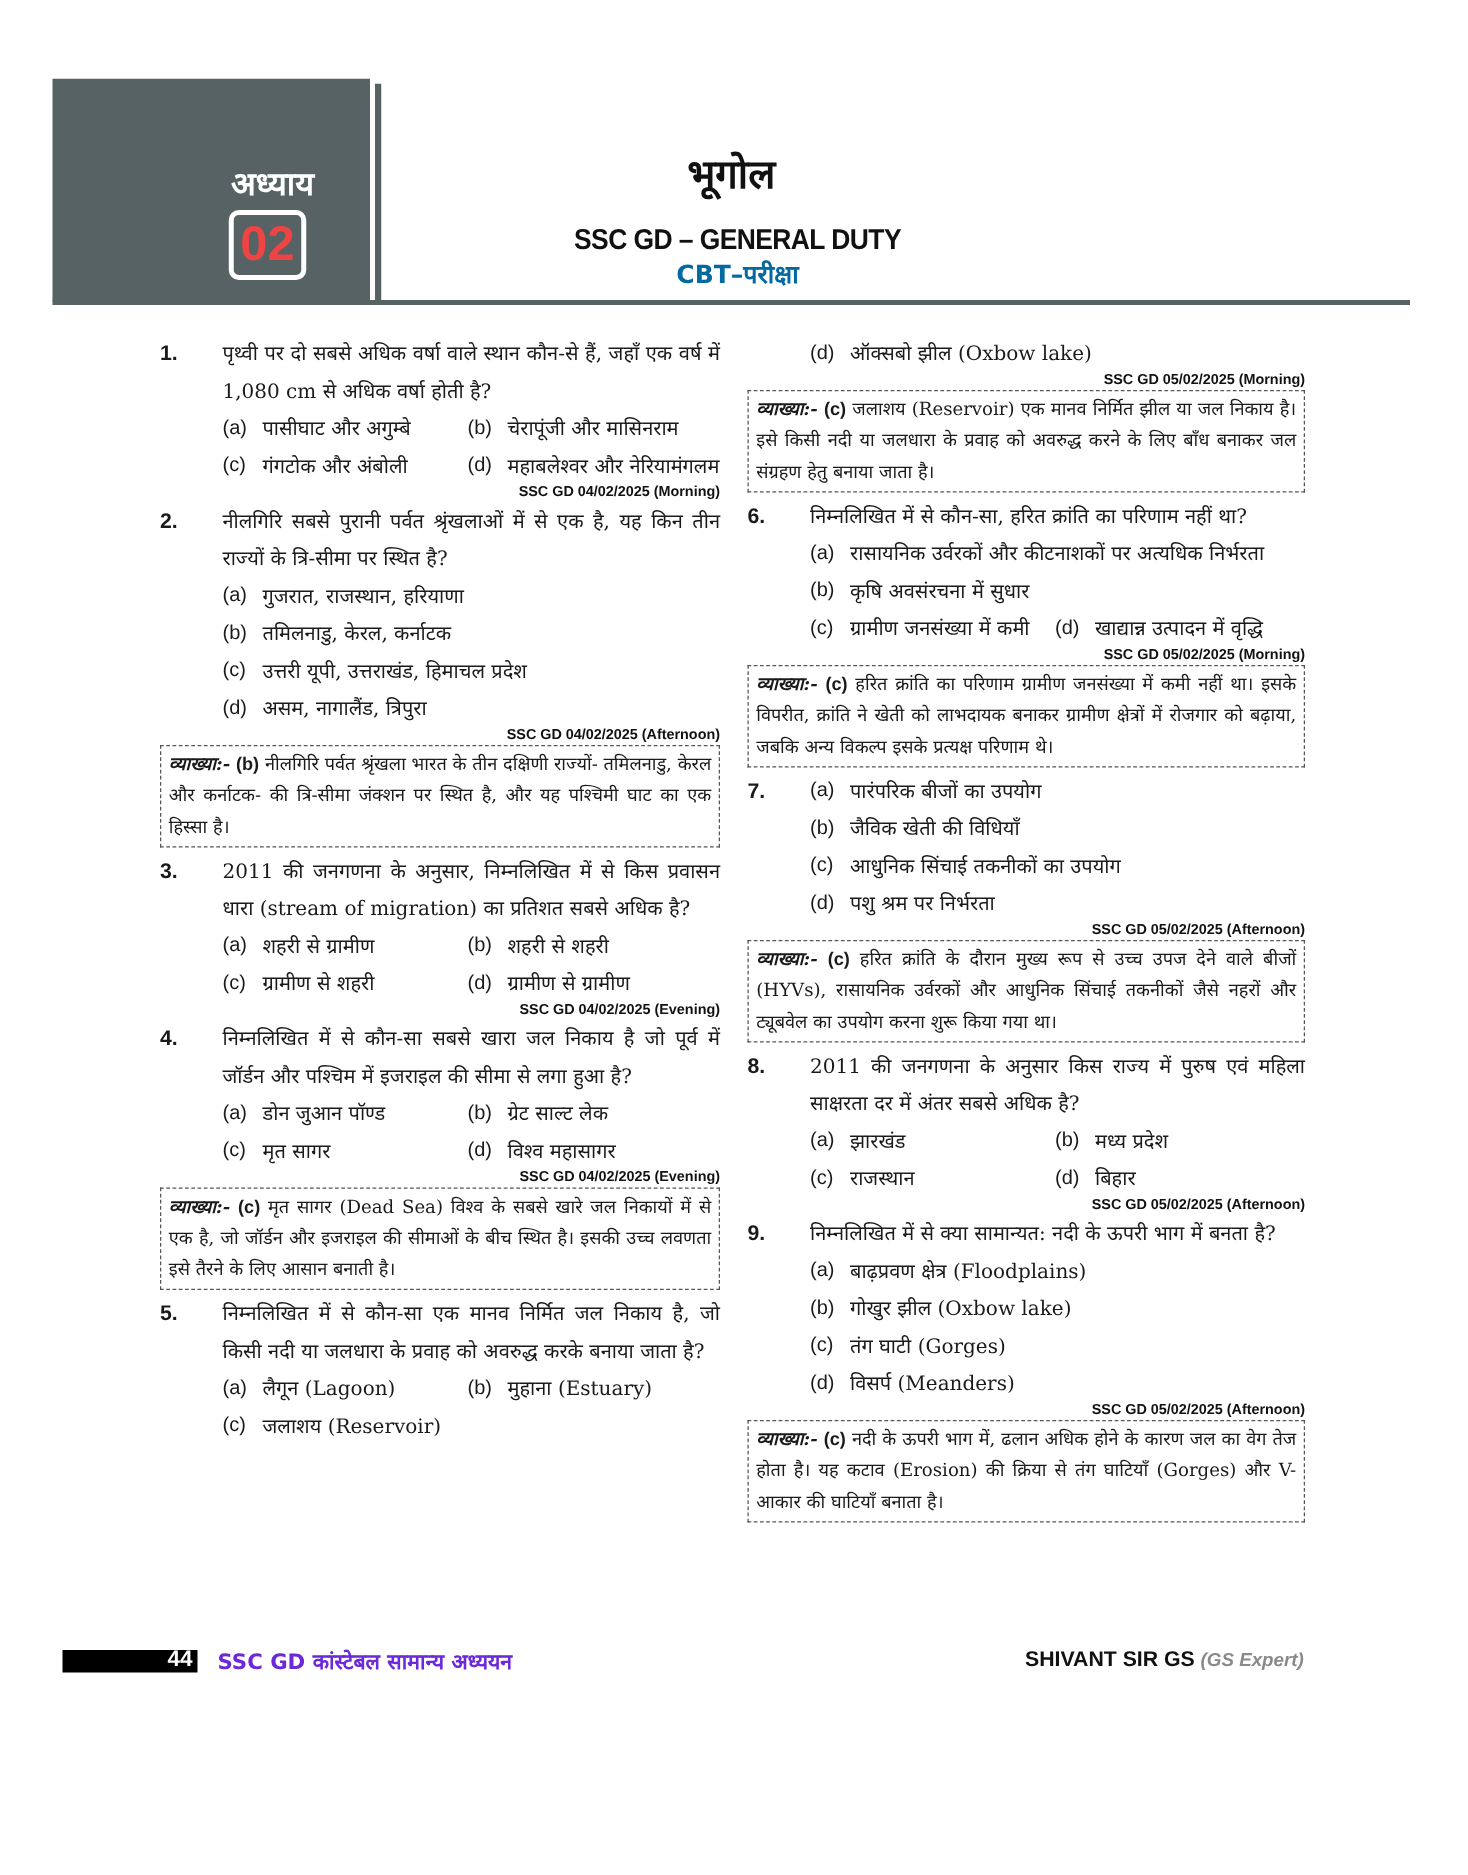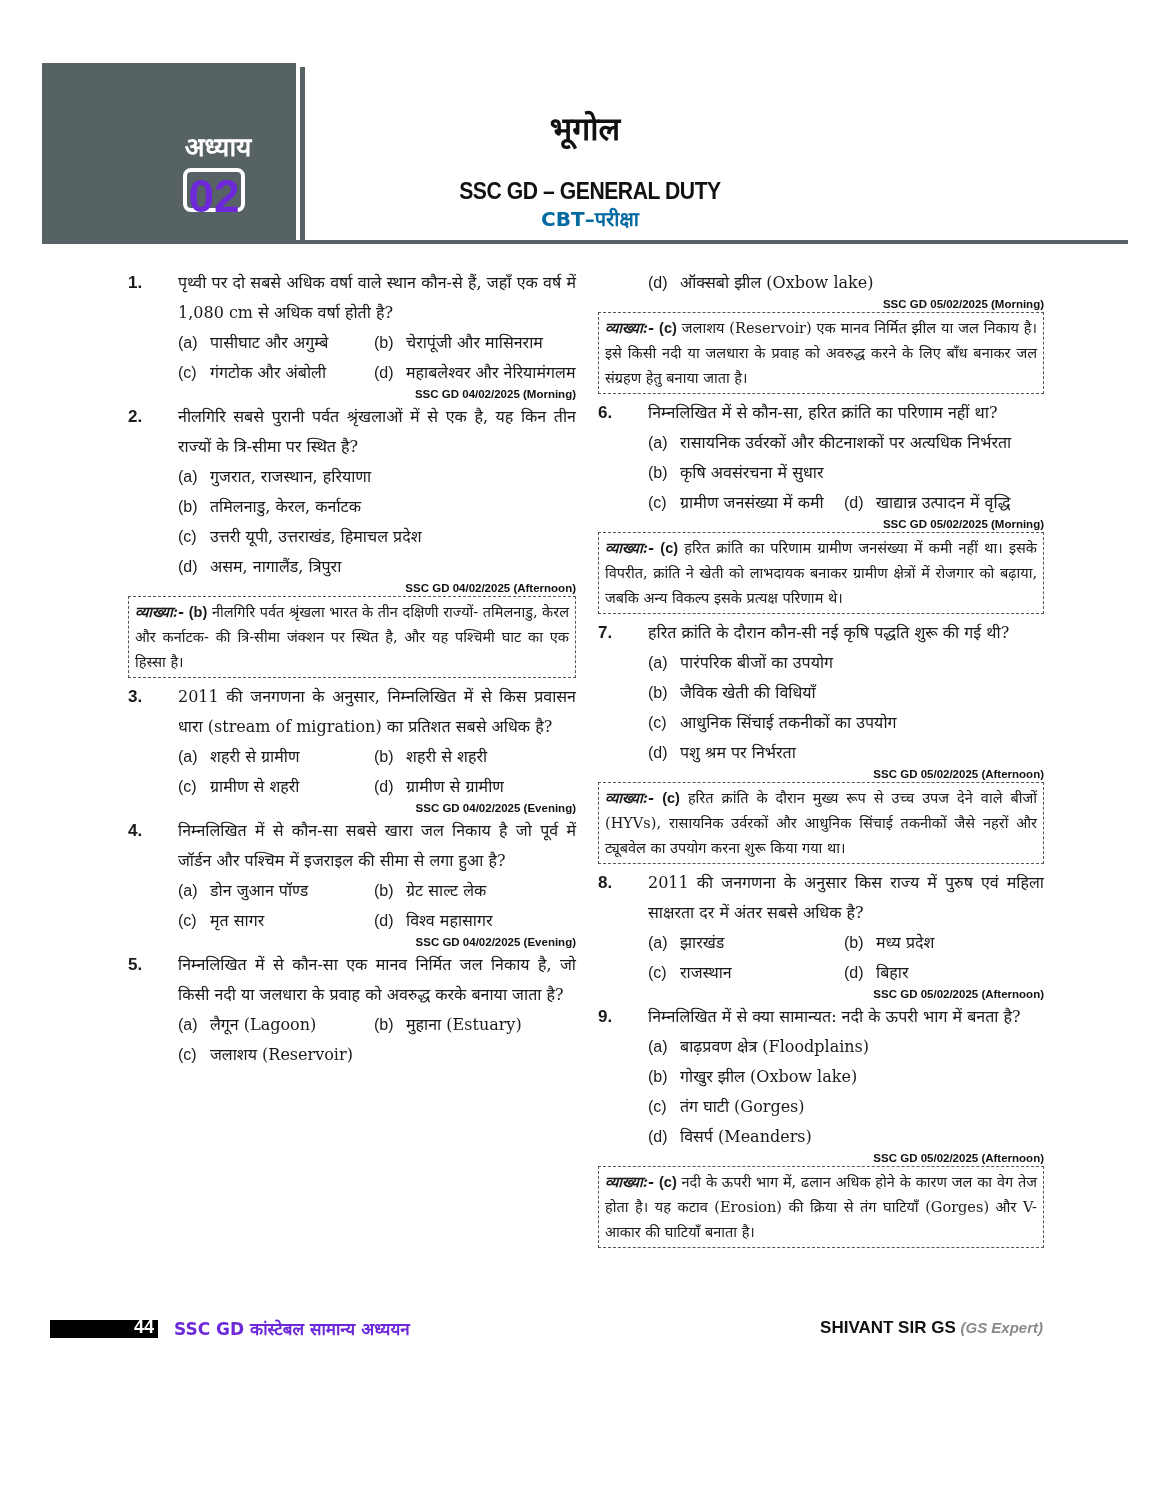--- a/index.html
+++ b/index.html
@@ -6,25 +6,25 @@
   body { width: 1174px; height: 1500px; position: relative; overflow: hidden;
          font-family: "DejaVu Serif", "Liberation Serif", serif; color: #1a1a1a; }
 
   
   .hdr-box { position: absolute; left: 42px; top: 63px; width: 254px; height: 178px;
              background: #566263; }
   .hdr-vline { position: absolute; left: 300px; top: 67px; width: 5px; height: 174px; background: #566263; }
   .hdr-hline { position: absolute; left: 42px; top: 240px; width: 1086px; height: 4px; background: #566263; }
   .chap-label { position: absolute; left: 170px; top: 128px; width: 96px; text-align: center;
                 color: #ffffff; font-family: Liberation Serif, serif; font-weight: bold; font-size: 26px; }
-  .chap-num { position: absolute; left: 183px; top: 168px; width: 62px; height: 44px;
+  .chap-num { position: absolute; left: 183px; top: 168px; width: 62px; height: 56px;
               border: 4px solid #ffffff; border-radius: 8px; box-sizing: border-box;
-              color: #6d28d9; font-family: "Liberation Sans", sans-serif; font-weight: bold;
-              font-size: 46px; line-height: 48px; text-align: center; }
-  .subject { position: absolute; left: 490px; top: 106px; width: 190px; text-align: center;
+              color: #ef4444; font-family: "Liberation Sans", sans-serif; font-weight: bold;
+              font-size: 39px; line-height: 48px; text-align: center; }
+  .subject { position: absolute; left: 490px; top: 116px; width: 190px; text-align: center;
              font-family: "DejaVu Sans", sans-serif; font-weight: bold; font-size: 32px; color: #111; }
   .exam-title { position: absolute; left: 400px; top: 178px; width: 380px; text-align: center;
                 font-family: "Liberation Sans", sans-serif; font-weight: bold; font-size: 23px;
                 letter-spacing: -0.5px; color: #111; transform: scaleX(0.92); }
   .exam-sub { position: absolute; left: 450px; top: 205px; width: 280px; text-align: center;
               font-family: "DejaVu Sans", sans-serif; font-weight: bold; font-size: 20px; color: #0369a1; }
 
   
   .col { position: absolute; top: 268px; width: 448px; }
   .col-left { left: 128px; }
@@ -182,20 +182,21 @@
             <span>मृत सागर</span>
           </div>
         <div class="opt">
             <span class="opt-key">(d)</span>
             <span>विश्व महासागर</span>
           </div>
       </div>
     </div>
   </div>
   <div class="src">SSC GD 04/02/2025 (Evening)</div>
+  <div class="exp"><span class="exp-label">व्याख्या:-</span> <span class="exp-ans">(c)</span> <span>मृत सागर (Dead Sea) विश्व के सबसे खारे जल निकायों में से एक है, जो जॉर्डन और इजराइल की सीमाओं के बीच स्थित है। इसकी उच्च लवणता इसे तैरने के लिए आसान बनाती है।</span></div>
 
   <div class="q">
     <span class="q-num">5.</span>
     <div class="q-text">निम्नलिखित में से कौन-सा एक मानव निर्मित जल निकाय है, जो किसी नदी या जलधारा के प्रवाह को अवरुद्ध करके बनाया जाता है?</div>
     <div class="opts">
       <div class="opt-row">
         <div class="opt half">
             <span class="opt-key">(a)</span>
             <span>लैगून (Lagoon)</span>
           </div>
@@ -255,21 +256,20 @@
             <span>खाद्यान्न उत्पादन में वृद्धि</span>
           </div>
       </div>
     </div>
   </div>
   <div class="src">SSC GD 05/02/2025 (Morning)</div>
   <div class="exp"><span class="exp-label">व्याख्या:-</span> <span class="exp-ans">(c)</span> <span>हरित क्रांति का परिणाम ग्रामीण जनसंख्या में कमी नहीं था। इसके विपरीत, क्रांति ने खेती को लाभदायक बनाकर ग्रामीण क्षेत्रों में रोजगार को बढ़ाया, जबकि अन्य विकल्प इसके प्रत्यक्ष परिणाम थे।</span></div>
 
   <div class="q">
     <span class="q-num">7.</span>
-    <div class="q-text">हरित क्रांति के दौरान कौन-सी नई कृषि पद्धति शुरू की गई थी?</div>
     <div class="opts">
       <div class="opt-row">
           <div class="opt full">
             <span class="opt-key">(a)</span>
             <span>पारंपरिक बीजों का उपयोग</span>
           </div>
         </div>
       <div class="opt-row">
           <div class="opt full">
             <span class="opt-key">(b)</span>

